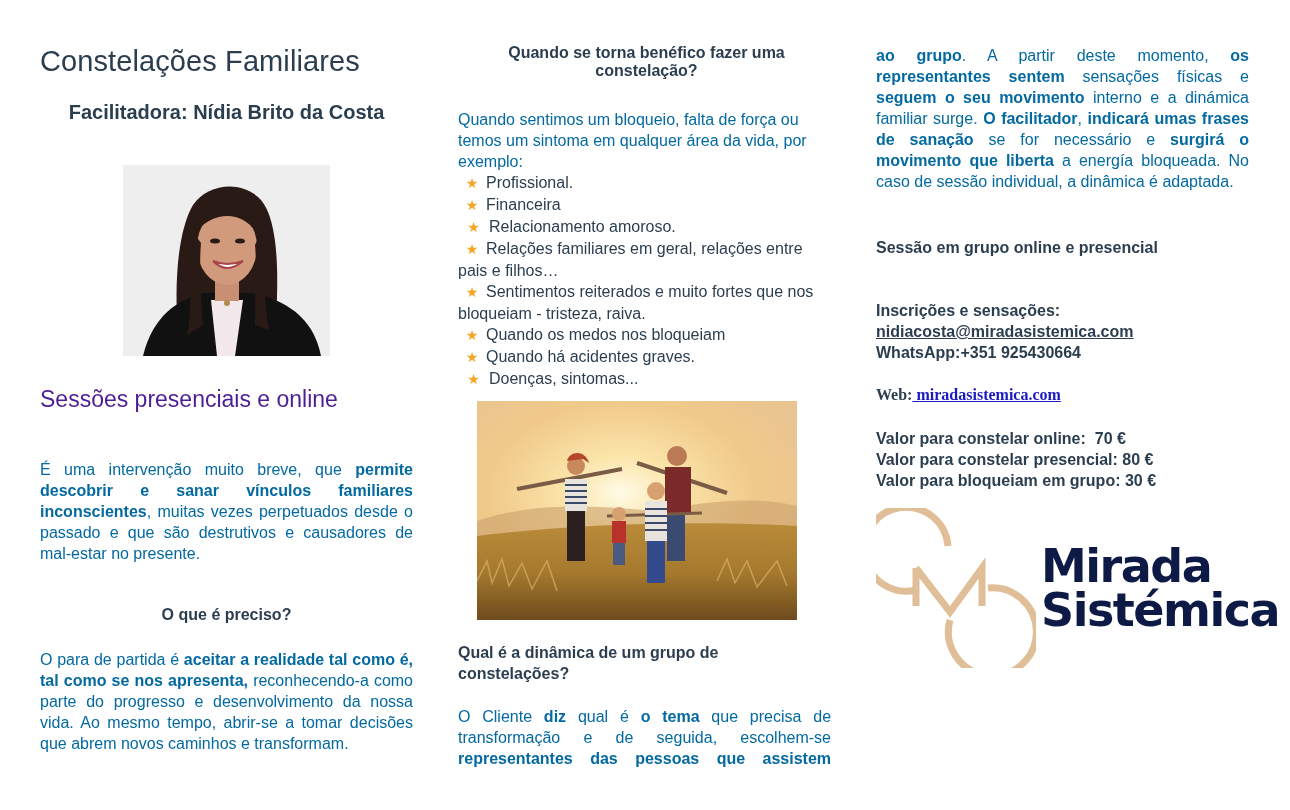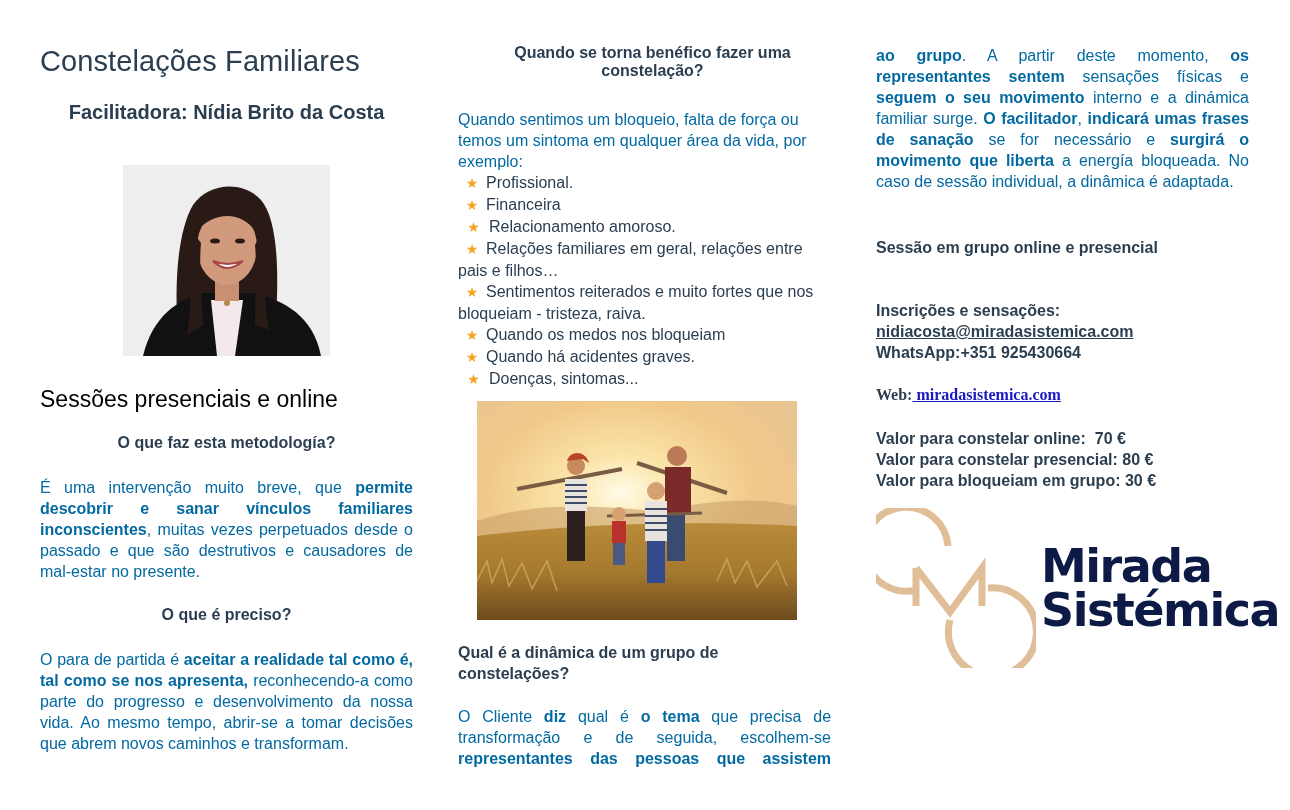--- a/index.html
+++ b/index.html
@@ -18,21 +18,21 @@
     .facilitator {
       position: absolute; top: 101px; left: 0; width: 373px; text-align: center;
       font-size: 20px; font-weight: bold; color: #2b3e50;
     }
     .portrait {
       position: absolute; top: 165px; left: 83px; width: 207px; height: 191px;
       background: #efefef; overflow: hidden;
     }
     .subtitle {
       position: absolute; top: 386px; left: 0;
-      font-size: 23px; color: #000000;
+      font-size: 23px; color: #4c1d95;
     }
     .h-center {
       font-size: 16px; font-weight: bold; text-align: center; color: #2b3e50;
     }
     .para {
       font-size: 16px; line-height: 21px; text-align: justify; color: #0369a1;
       text-align-last: left;
     }
     .para b { font-weight: bold; }
 
@@ -81,32 +81,31 @@
 
       <path d="M90 96 Q104 110 120 96 Q104 102 90 96 Z" fill="#ffffff" stroke="#a8454a" stroke-width="2"></path>
 
       <circle cx="104" cy="138" r="3" fill="#b5894a"></circle>
     </svg>
   </div>
 
   <div class="subtitle">Sessões presenciais e online</div>
 
   <div style="position:absolute; top:434px; left:0; width:373px;">
-    <div class="h-center">O que faz esta metodología?</div>
     <p class="para" style="margin-top:25px;"><span>É uma intervenção muito breve, que </span><b>permite descobrir e sanar vínculos familiares inconscientes</b><span>, muitas vezes perpetuados desde o passado e que são destrutivos e causadores de mal-estar no presente.</span></p>
   </div>
 
   <div style="position:absolute; top:606px; left:0; width:373px;">
     <div class="h-center">O que é preciso?</div>
     <p class="para" style="margin-top:25px;"><span>O para de partida é </span><b>aceitar a realidade tal como é, tal como se nos apresenta,</b><span> reconhecendo-a como parte do progresso e desenvolvimento da nossa vida. Ao mesmo tempo, abrir-se a tomar decisões  que abrem novos caminhos e transformam.</span></p>
   </div>
 </div>
 
 <div class="col" id="col2">
-  <div style="position:absolute; top:44px; left:8px; width:373px; padding:0 20px;" class="h-center">Quando se torna benéfico fazer uma constelação?</div>
+  <div style="position:absolute; top:44px; left:2px; width:373px; padding:0 20px;" class="h-center">Quando se torna benéfico fazer uma constelação?</div>
 
   <p class="para" style="position:absolute; top:109px; left:0; width:373px; text-align:left;">Quando sentimos um bloqueio, falta de força ou temos um sintoma em qualquer área da vida, por exemplo:</p>
 
   <ul class="star-list" style="position:absolute; top:172px; left:0; width:373px;">
     <li><span class="star">★</span><span>Profissional.</span></li>
     <li><span class="star">★</span><span>Financeira</span></li>
     <li><span class="star" style="width:31px">★</span><span>Relacionamento amoroso.</span></li>
     <li><span class="star">★</span><span>Relações familiares em geral, relações entre pais e filhos…</span></li>
     <li><span class="star">★</span><span>Sentimentos reiterados e muito fortes que  nos bloqueiam - tristeza, raiva.</span></li>
     <li><span class="star">★</span><span>Quando os medos nos bloqueiam</span></li>

